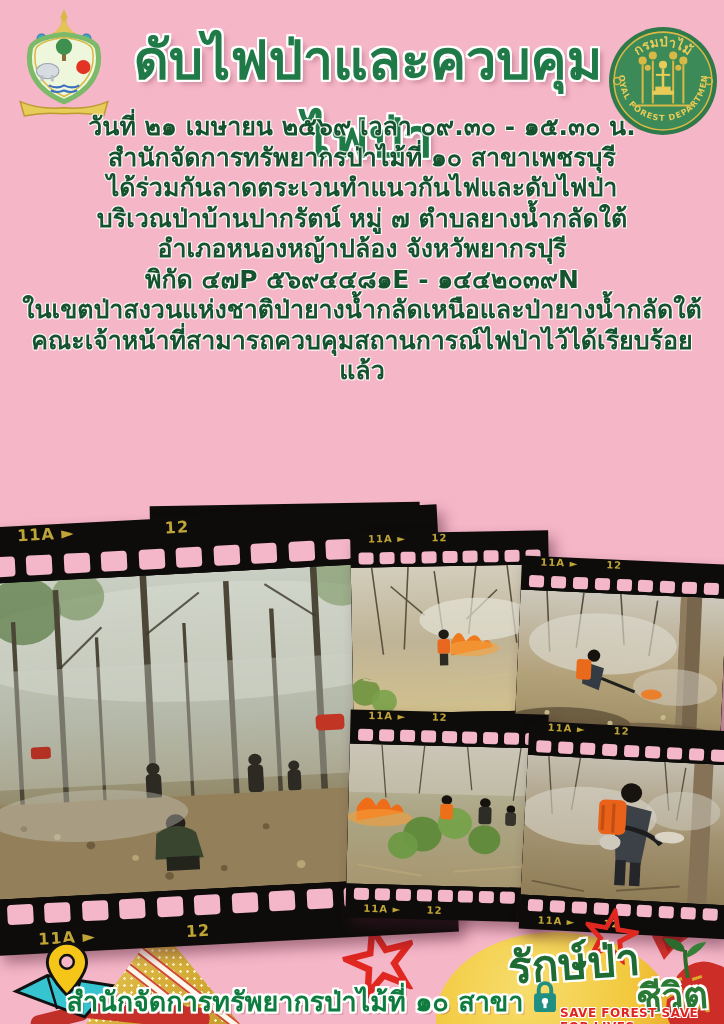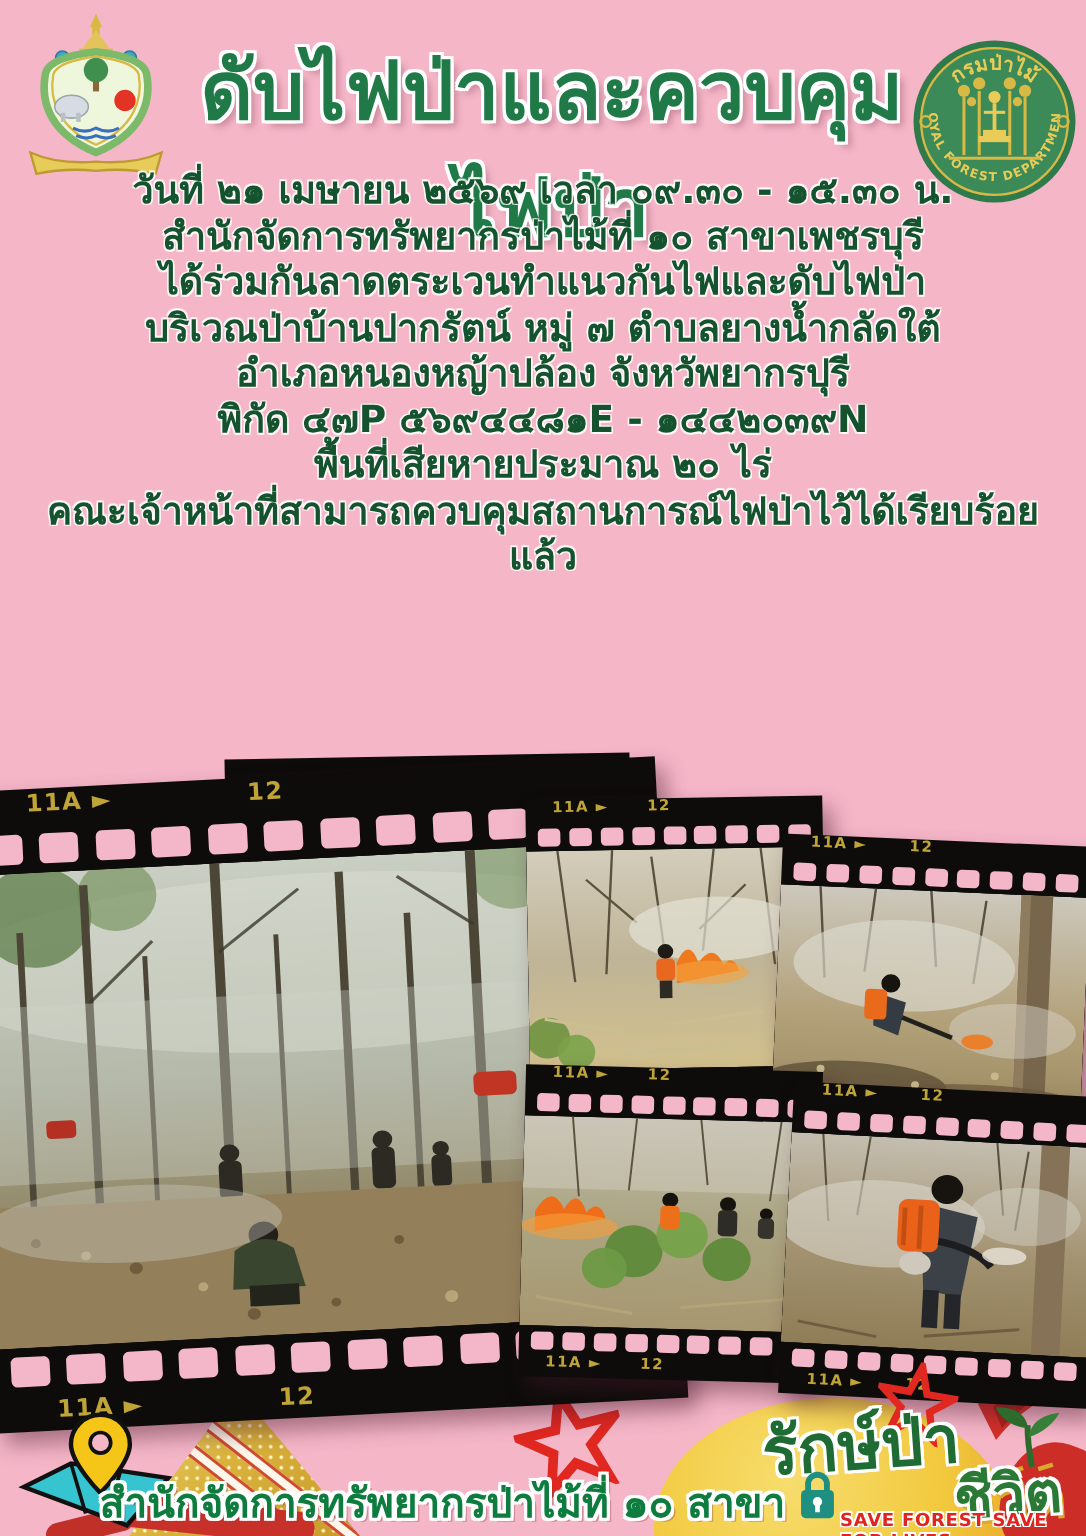--- a/index.html
+++ b/index.html
@@ -158,21 +158,21 @@
     <circle cx="99" cy="54" r="3.5" fill="none" stroke="#d9b946" stroke-width="1.5"></circle>
   </svg>
 
   <div class="report">
     <div>วันที่ ๒๑ เมษายน ๒๕๖๙ เวลา ๐๙.๓๐ - ๑๕.๓๐ น.</div>
     <div>สำนักจัดการทรัพยากรป่าไม้ที่ ๑๐ สาขาเพชรบุรี</div>
     <div>ได้ร่วมกันลาดตระเวนทำแนวกันไฟและดับไฟป่า</div>
     <div>บริเวณป่าบ้านปากรัตน์ หมู่ ๗ ตำบลยางน้ำกลัดใต้</div>
     <div>อำเภอหนองหญ้าปล้อง จังหวัพยากรปุรี</div>
     <div>พิกัด ๔๗P ๕๖๙๔๔๘๑E - ๑๔๔๒๐๓๙N</div>
-    <div>พื้นที่เสียหายประมาณ ๒๐ ไร่</div>
+    <div>ในเขตป่าสงวนแห่งชาติป่ายางน้ำกลัดเหนือและป่ายางน้ำกลัดใต้</div>
     <div>คณะเจ้าหน้าที่สามารถควบคุมสถานการณ์ไฟป่าไว้ได้เรียบร้อยแล้ว</div>
   </div>
 
   <div class="strip-sliver"></div>
 
   <div class="strip strip-a">
     <div class="marks">
       <span class="mk-left">11A ►</span>
       <span class="mk-center">12</span>
     </div>

